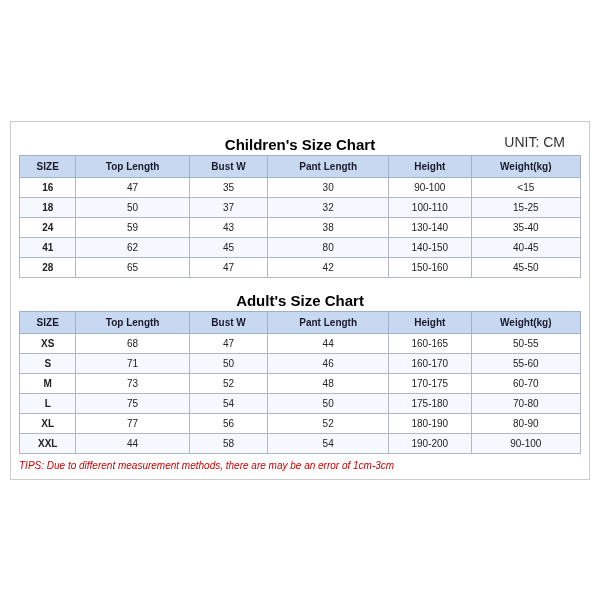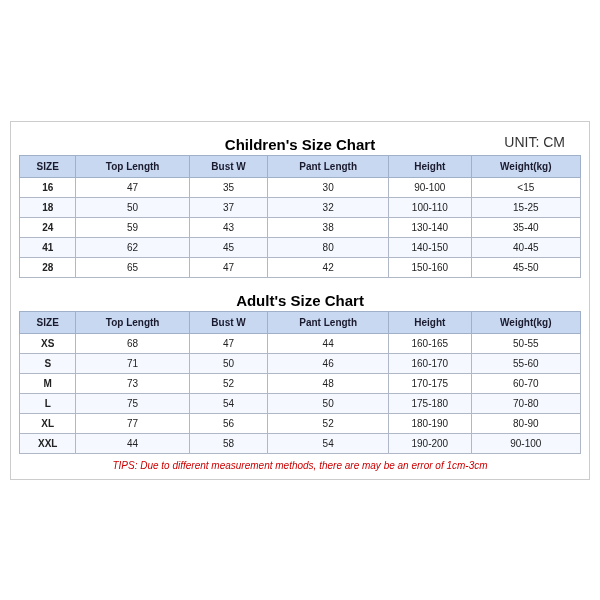--- a/index.html
+++ b/index.html
@@ -53,21 +53,21 @@
       padding: 4px 4px;
       text-align: center;
       color: #222;
     }
     tr:nth-child(even) td { background: #f5f8ff; }
     tr:nth-child(odd) td { background: #ffffff; }
     .size-col {
       font-weight: bold;
     }
     .tips {
-      text-align: center;
+      text-align: left;
       color: #cc0000;
       font-size: 10px;
       margin-top: 6px;
       font-style: italic;
     }
     .section-gap {
       height: 8px;
     }
   </style>
 </head>

